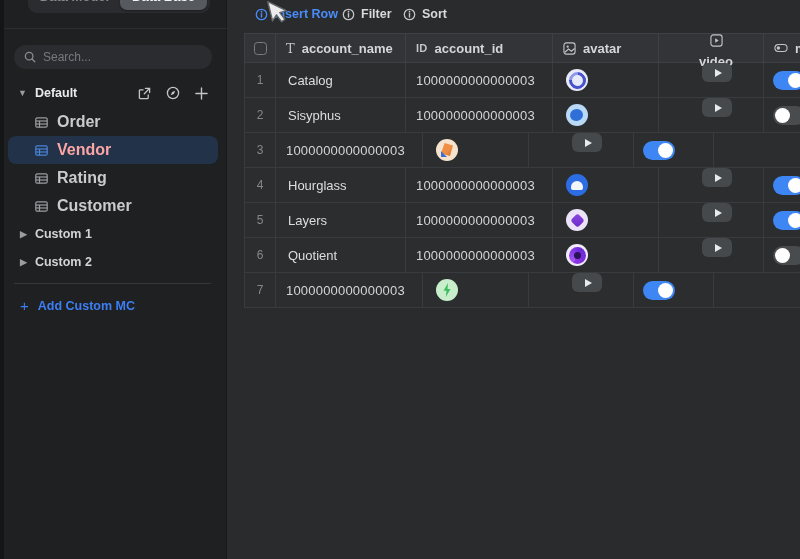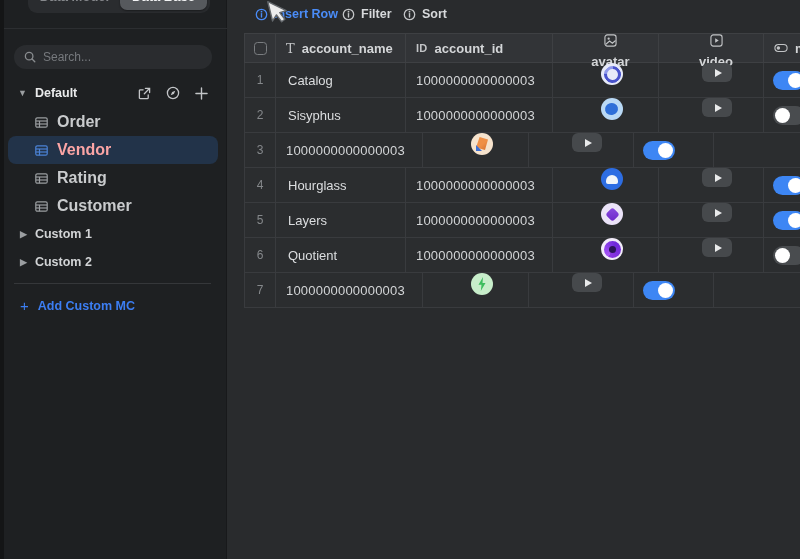--- a/index.html
+++ b/index.html
@@ -62,21 +62,21 @@
   .table { position:absolute; left:17px; top:33px; }
   .thead { display:flex; height:30px; background:#323437;
            border-top:1px solid #3e4043; border-bottom:1px solid #3e4043;
            border-left:1px solid #3e4043; }
   .th { display:flex; align-items:center; gap:7px; padding-left:10px;
         font-size:13px; font-weight:700; color:#d4d6d8; border-right:1px solid #3e4043; }
   .th-ic { color:#c2c4c6; display:flex; align-items:center; }
   .t-type { font-family:"DejaVu Serif", serif; font-size:13px; font-weight:400; }
   .id-type { font-size:11px; font-weight:600; letter-spacing:.3px; }
   .c0 { width:31px; justify-content:center; padding-left:0; }
-  .c1 { width:130px; } .c2 { width:147px; } .c3 { width:106px;flex-direction:column; }
+  .c1 { width:130px; } .c2 { width:147px; } .c3 { width:106px; }
   .c4 { width:105px;flex-direction:column; } .c5 { width:80px; }
   .checkbox { width:13px; height:13px; border:1.5px solid #7a7d80; border-radius:3.5px; }
 
   .trow { display:flex; height:35px; background:#2b2d2f; border-bottom:1px solid #393b3e;
           border-left:1px solid #393b3e; }
   .td { display:flex; align-items:center; border-right:1px solid #393b3e;
         font-size:13px; color:#dcdee0; }
   .td.c0 { justify-content:center; color:#85888b; font-size:12px; }
   .td.c1 { padding-left:12px; }
   .td.c2 { padding-left:10px; color:#d3d5d7; letter-spacing:.2px; }

